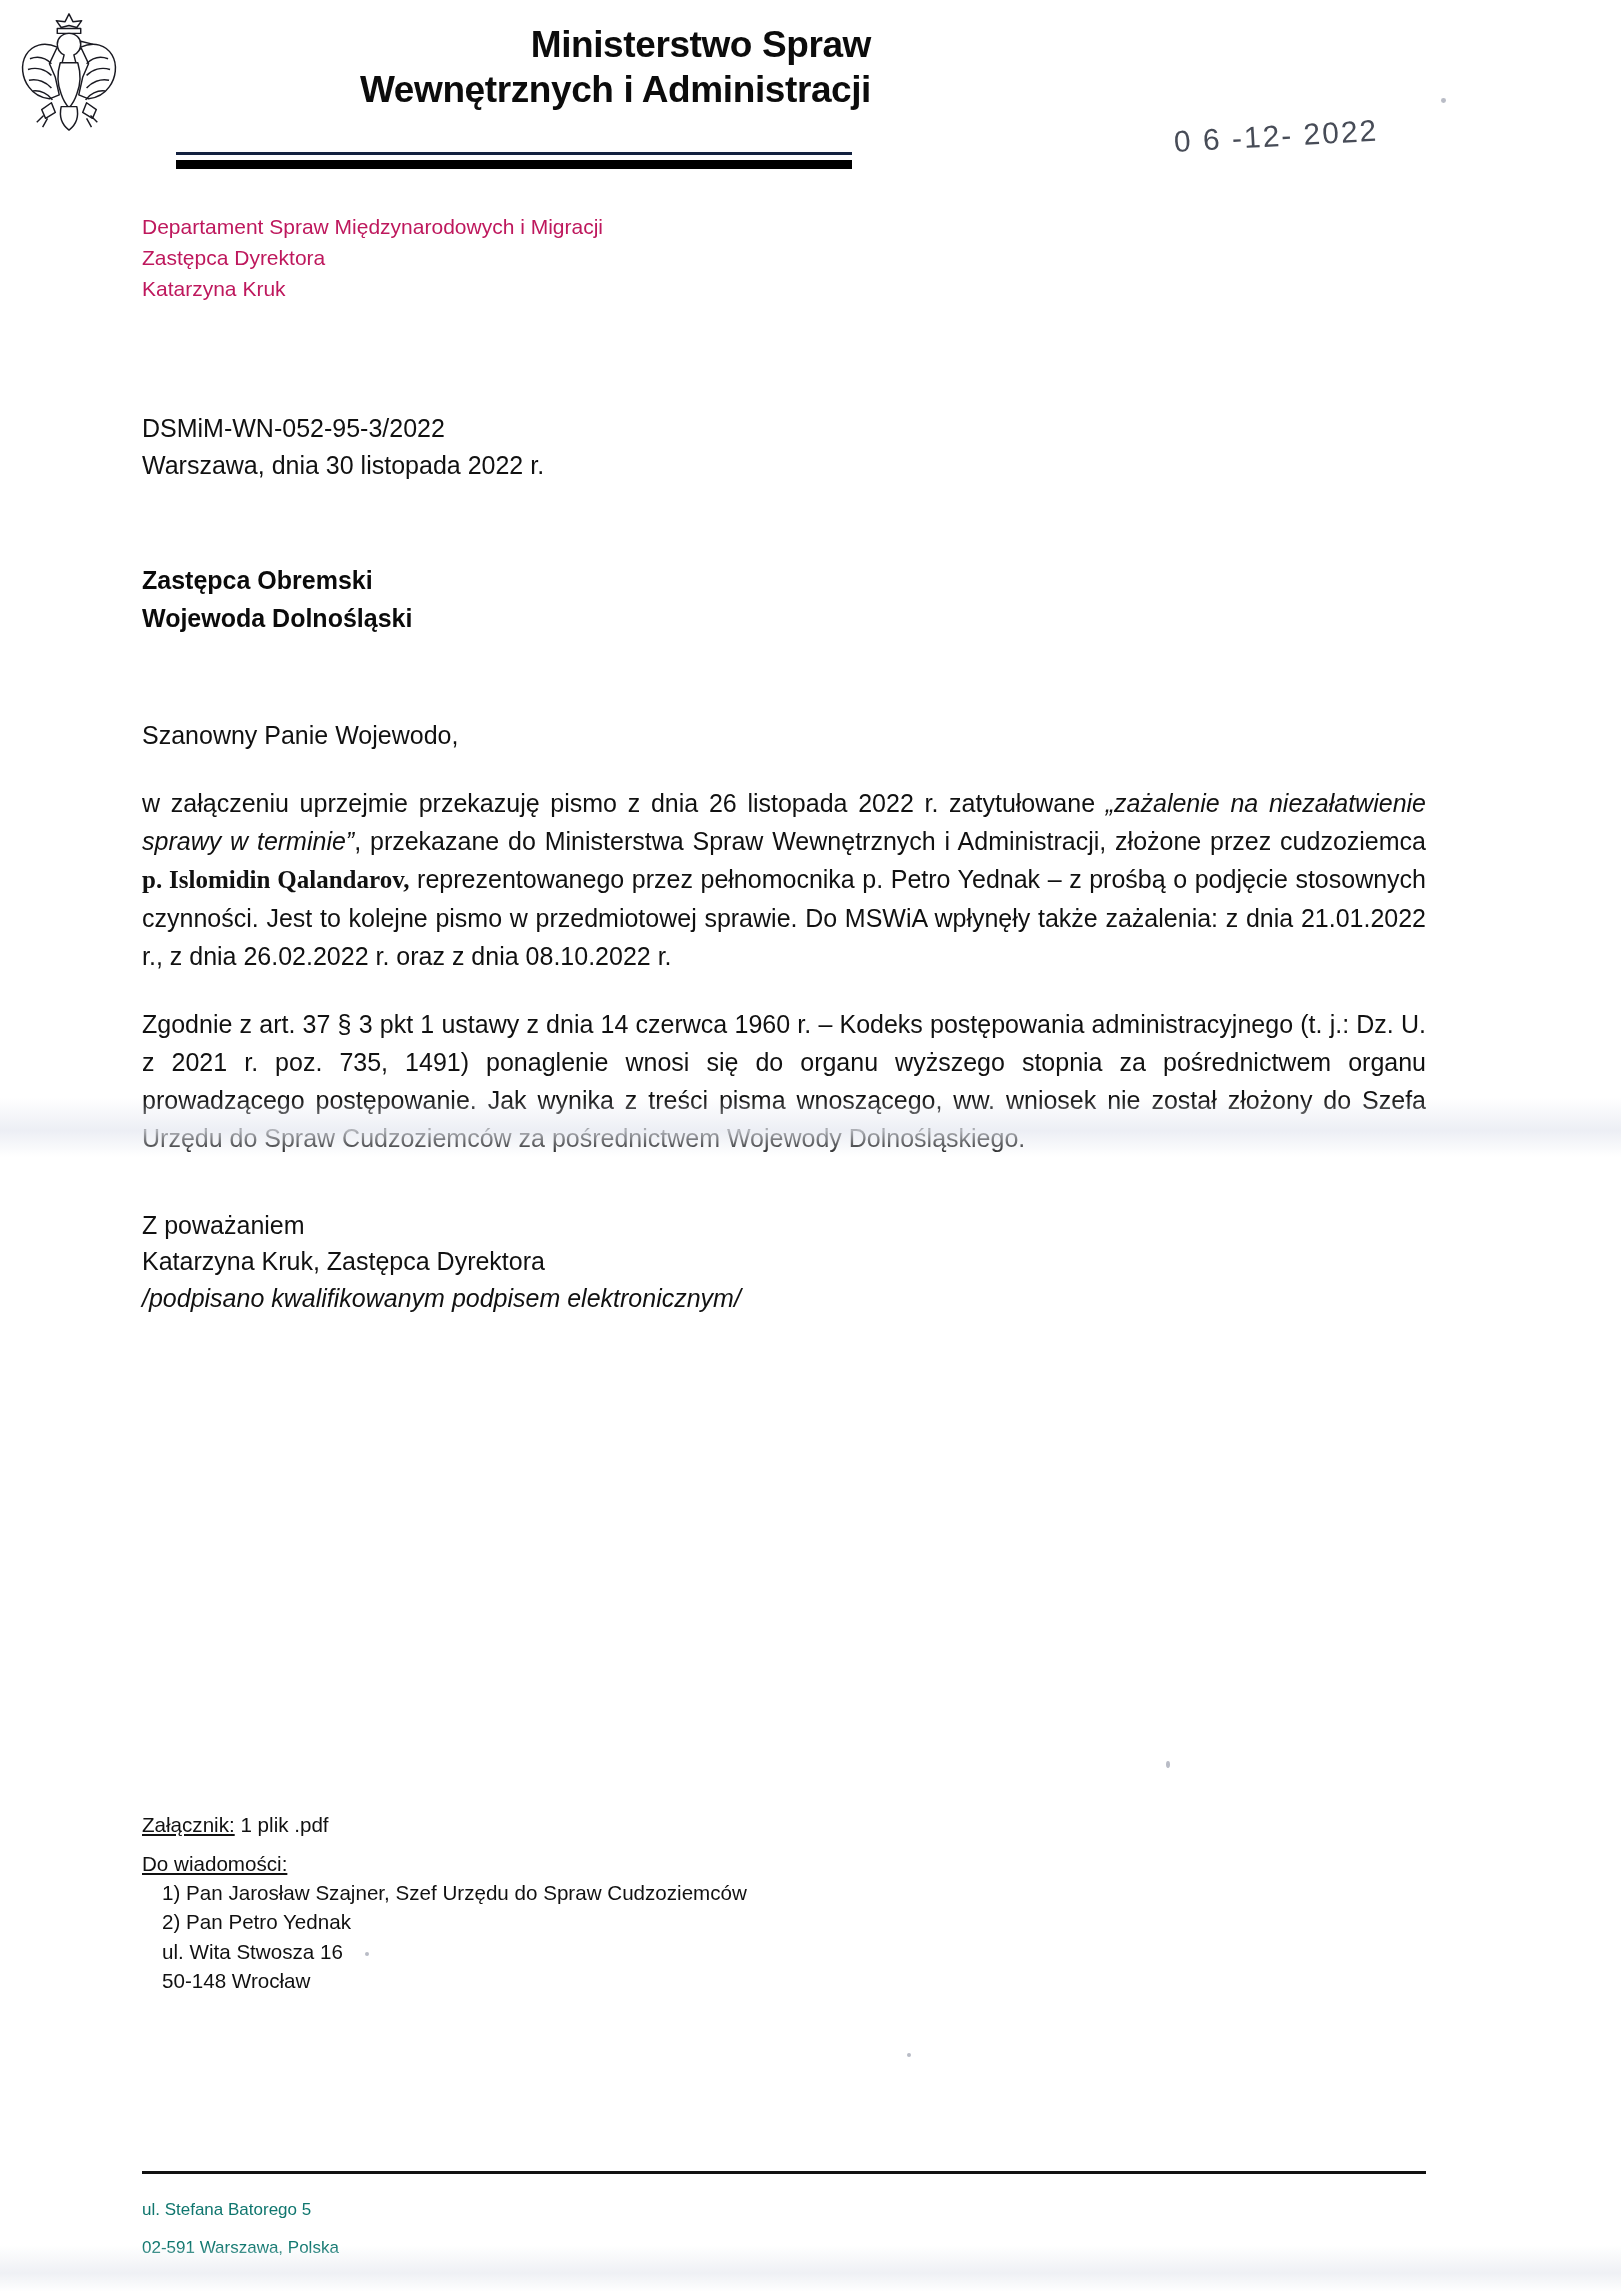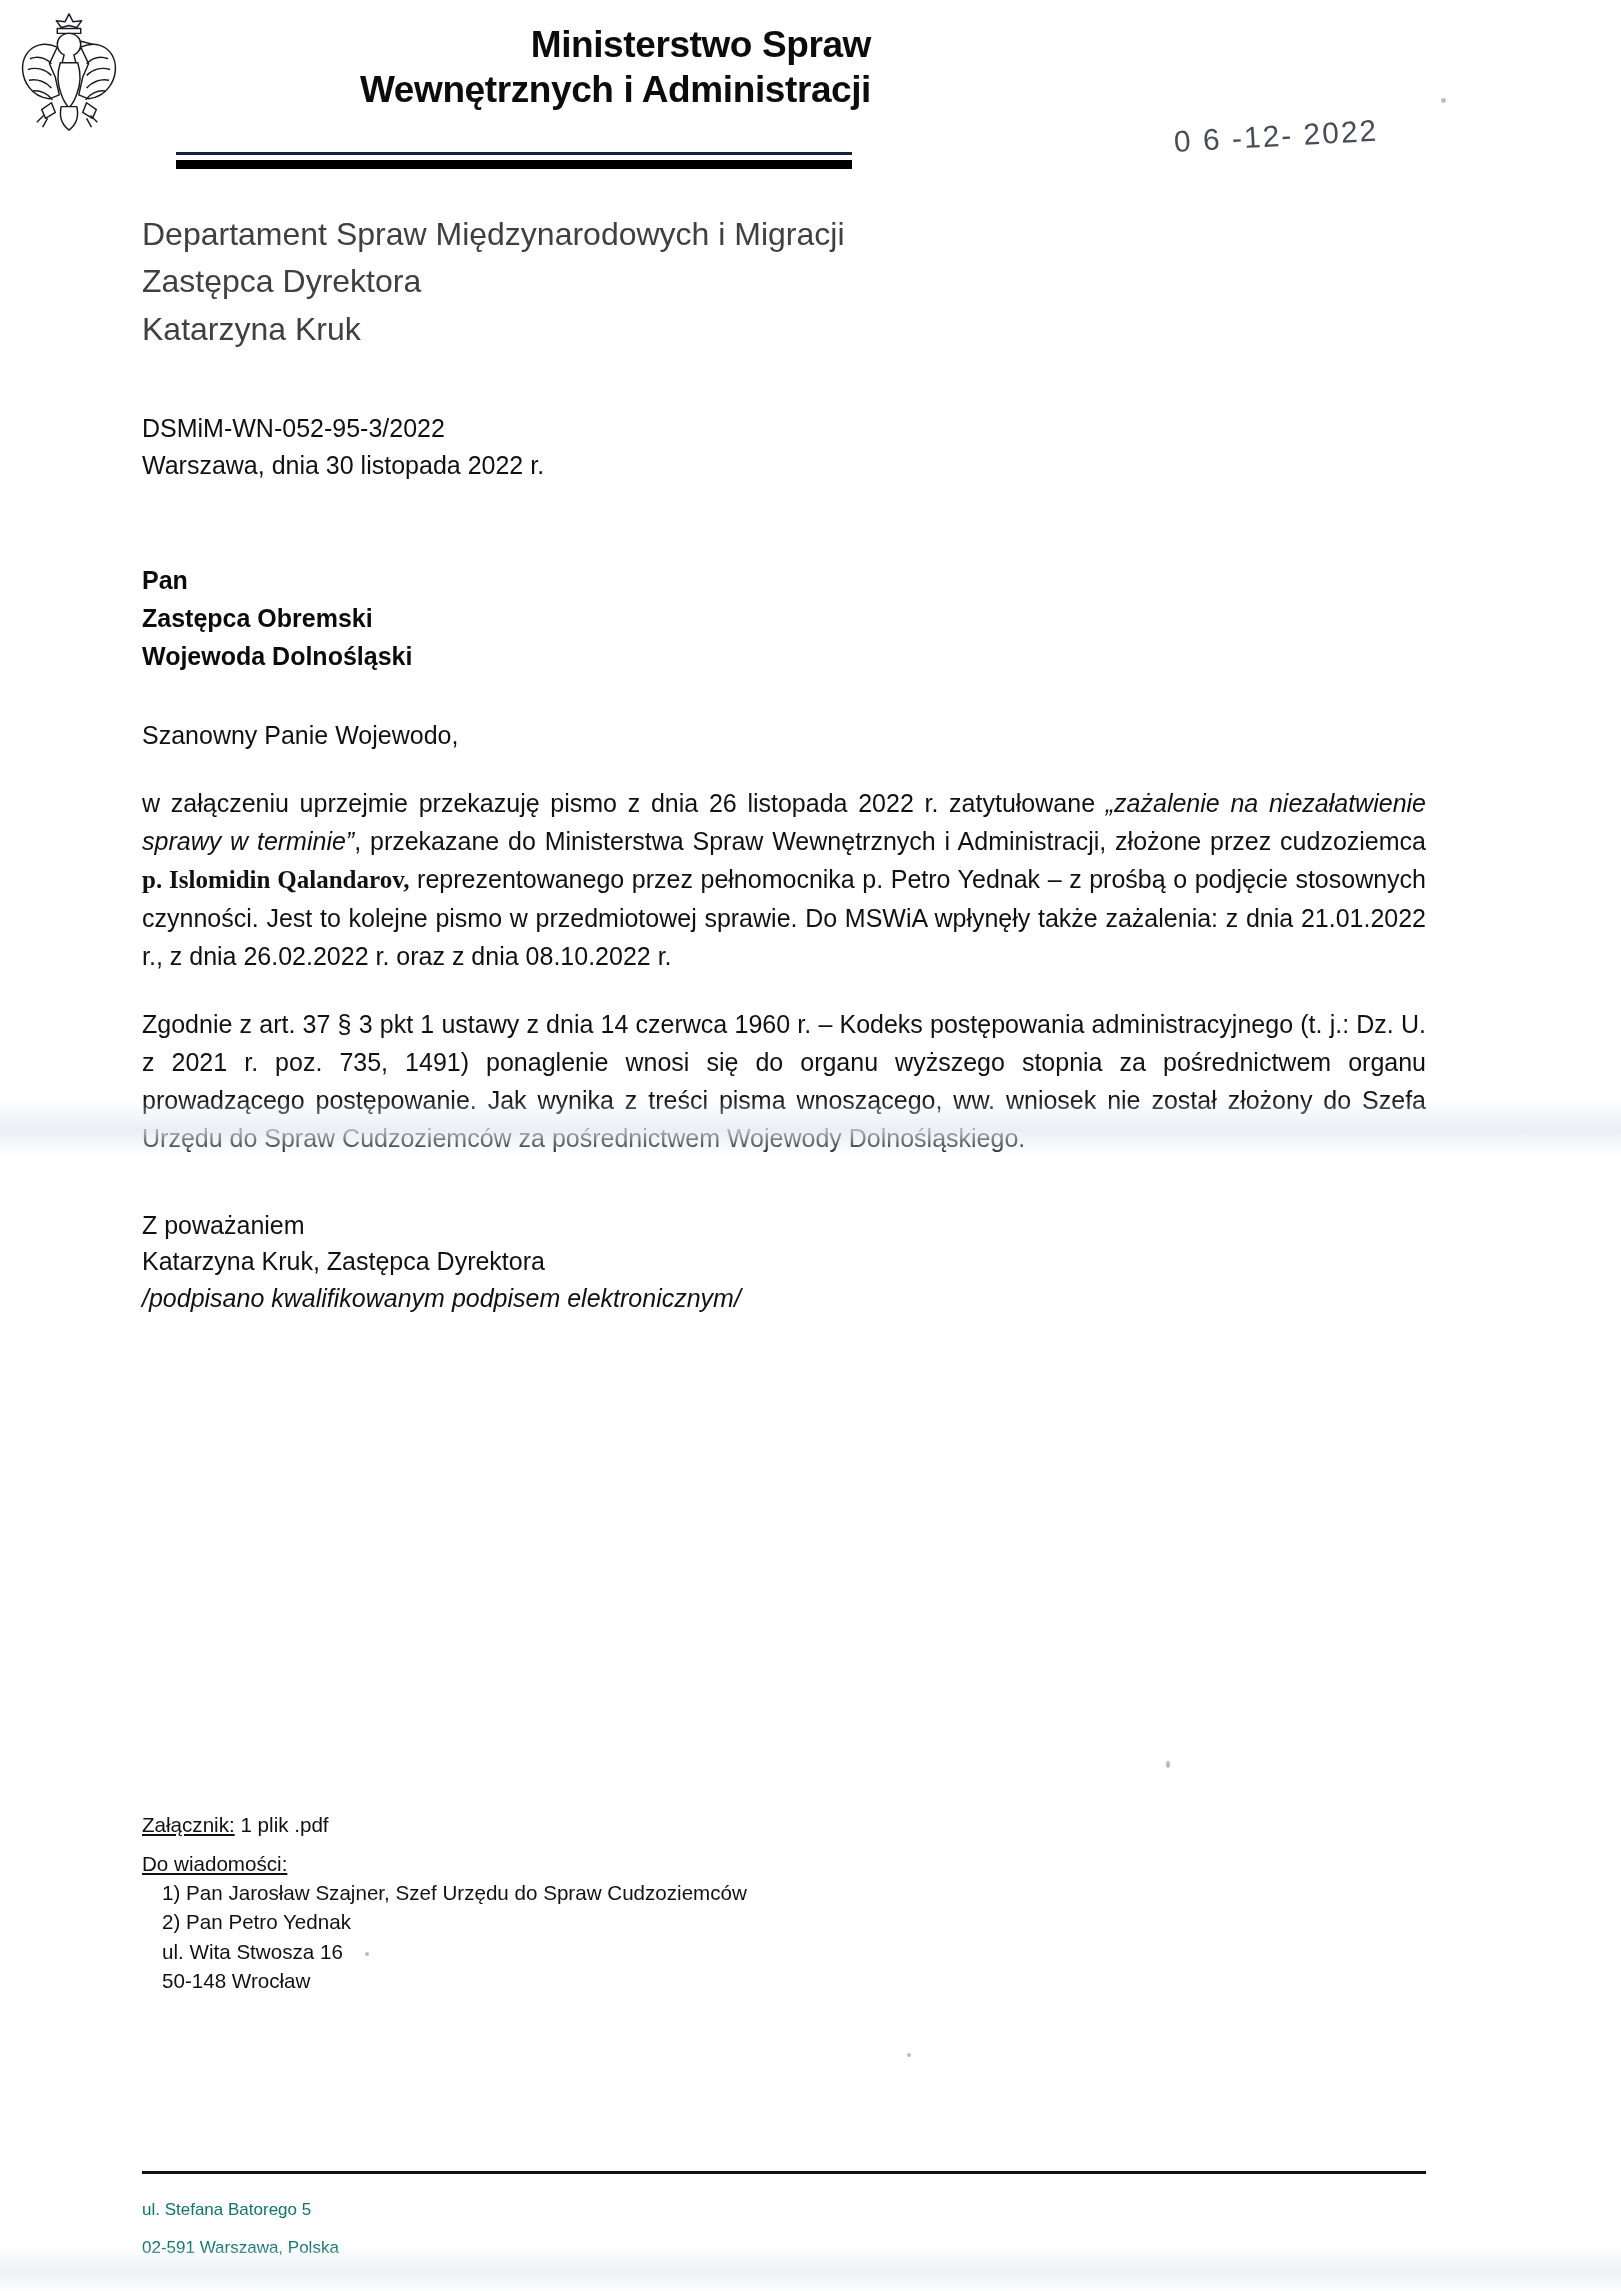--- a/index.html
+++ b/index.html
@@ -98,23 +98,23 @@
 
   
   .col {
     position: absolute;
     left: 142px;
     width: 1284px;
   }
   .dept-block { top: 211px; }
   .dept-block .ln {
     display: block;
-    font-size: 32px;
+    font-size: 21px;
     line-height: 1.48;
-    color: #404040;
+    color: #be185d;
   }
 
   .ref-block { top: 410px; }
   .ref-block .ln {
     display: block;
     font-size: 25px;
     line-height: 1.48;
     color: #111;
   }
 
@@ -260,21 +260,20 @@
     <span class="ln">Zastępca Dyrektora</span>
     <span class="ln">Katarzyna Kruk</span>
   </div>
 
   <div class="col ref-block">
     <span class="ln">DSMiM-WN-052-95-3/2022</span>
     <span class="ln">Warszawa, dnia 30 listopada 2022 r.</span>
   </div>
 
   <div class="col addr-block">
-    <span class="ln">Pan</span>
     <span class="ln">Zastępca Obremski</span>
     <span class="ln">Wojewoda Dolnośląski</span>
   </div>
 
   <div class="col salutation">Szanowny Panie Wojewodo,</div>
 
   <div class="col para para-1"><span>w załączeniu uprzejmie przekazuję pismo z dnia 26 listopada 2022 r. zatytułowane </span><span class="i">„zażalenie na niezałatwienie sprawy w terminie”</span><span>, przekazane do Ministerstwa Spraw Wewnętrznych i Administracji, złożone przez cudzoziemca </span><span class="b">p. Islomidin Qalandarov,</span><span> reprezentowanego przez pełnomocnika p. Petro Yednak – z prośbą o podjęcie stosownych czynności. Jest to kolejne pismo w przedmiotowej sprawie. Do MSWiA wpłynęły także zażalenia: z dnia 21.01.2022 r., z dnia 26.02.2022 r. oraz z dnia 08.10.2022 r.</span></div>
 
   <div class="col para para-2">Zgodnie z art. 37 § 3 pkt 1 ustawy z dnia 14 czerwca 1960 r. – Kodeks postępowania administracyjnego (t. j.: Dz. U. z 2021 r. poz. 735, 1491) ponaglenie wnosi się do organu wyższego stopnia za pośrednictwem organu prowadzącego postępowanie. Jak wynika z treści pisma wnoszącego, ww. wniosek nie został złożony do Szefa Urzędu do Spraw Cudzoziemców za pośrednictwem Wojewody Dolnośląskiego.</div>
 

